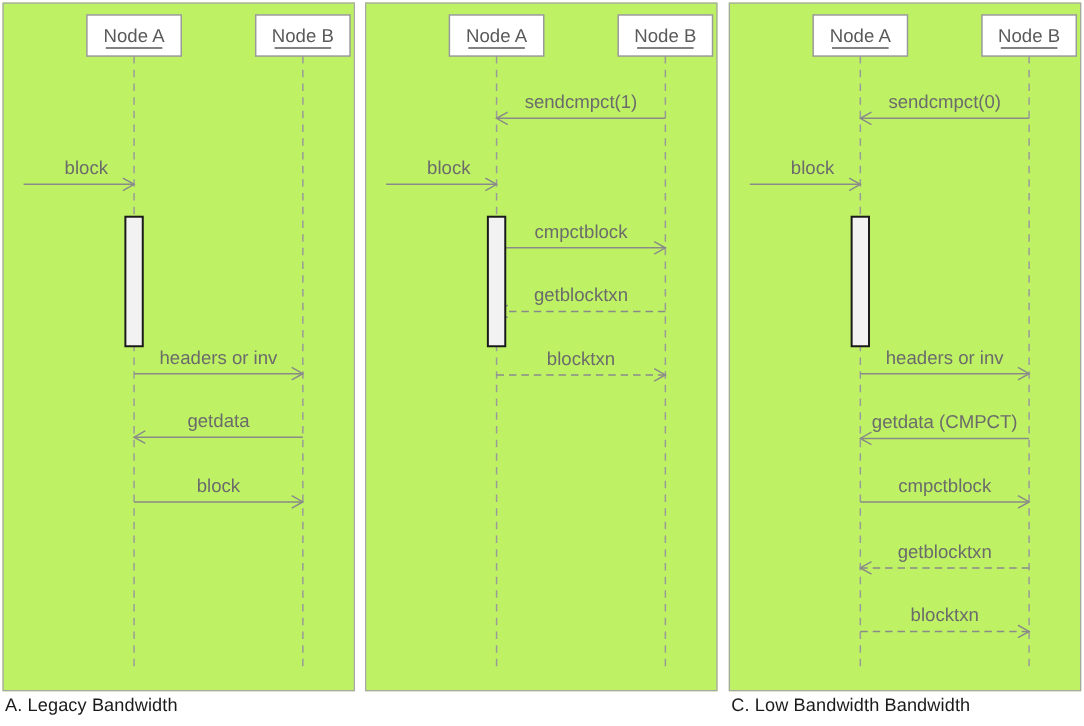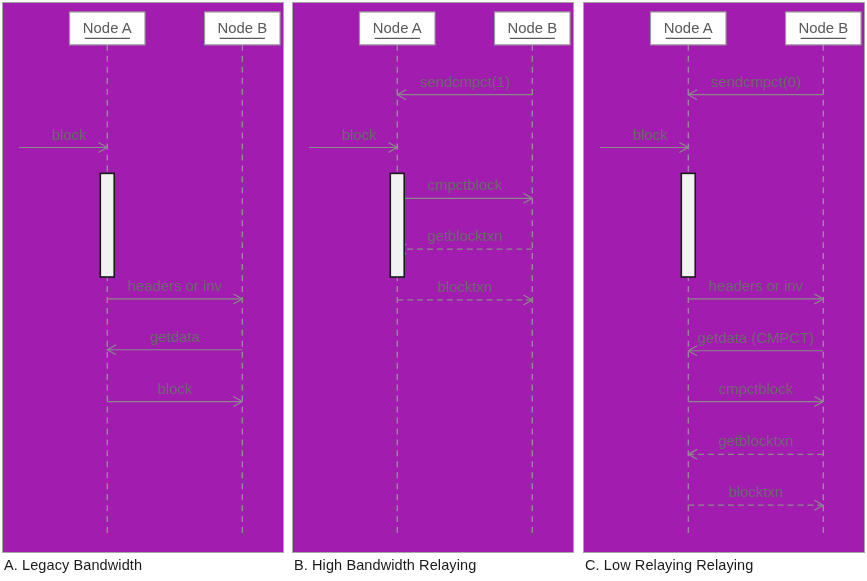--- a/index.html
+++ b/index.html
@@ -20,21 +20,21 @@
     width: 867px;
     height: 581px;
   }
   .panel {
     position: absolute;
     top: 2px;
     width: 282px;
     height: 551px;
     border: 1px solid #a6a6a6;
     box-sizing: border-box;
-    background: #a21caf;
+    background: #bef264;
   }
   .panel-svg {
     position: absolute;
     left: 0; top: 0;
     width: 100%;
     height: 100%;
     display: block;
   }
   .caption {
     position: absolute;
@@ -187,21 +187,20 @@
         <g>
           <line x1="105" y1="298" x2="241" y2="298" class="arrow-line dashed"></line>
           <g>
             <path d="M 232 293 L 241 298 L 232 303" class="arrow-head"></path>
           </g>
           <text x="173" y="290" class="msg-label">blocktxn</text>
         </g>
         <rect x="98" y="171" width="14" height="104" class="activation"></rect>
       </svg>
     </div>
-    <div class="caption" style="left: 294px;">B. High Bandwidth Relaying</div>
     <div class="panel" style="left: 583px;">
       <svg class="panel-svg" viewBox="0 0 282 551" preserveAspectRatio="none">
         <line x1="105" y1="42" x2="105" y2="535" class="lifeline"></line>
         <line x1="241" y1="42" x2="241" y2="535" class="lifeline"></line>
         <g>
           <rect x="67" y="9" width="76" height="33" class="node-box"></rect>
           <text x="105" y="26.5" class="node-label">Node A</text>
           <line x1="82.2" y1="35.5" x2="127.8" y2="35.5" class="node-underline"></line>
         </g>
         <g>
@@ -254,14 +253,14 @@
         <g>
           <line x1="105" y1="504" x2="241" y2="504" class="arrow-line dashed"></line>
           <g>
             <path d="M 232 499 L 241 504 L 232 509" class="arrow-head"></path>
           </g>
           <text x="173" y="496" class="msg-label">blocktxn</text>
         </g>
         <rect x="98" y="171" width="14" height="104" class="activation"></rect>
       </svg>
     </div>
-    <div class="caption" style="left: 585px;">C. Low Relaying Relaying</div>
+    <div class="caption" style="left: 585px;">C. Low Bandwidth Bandwidth</div>
   </div>
 
 </body></html>

